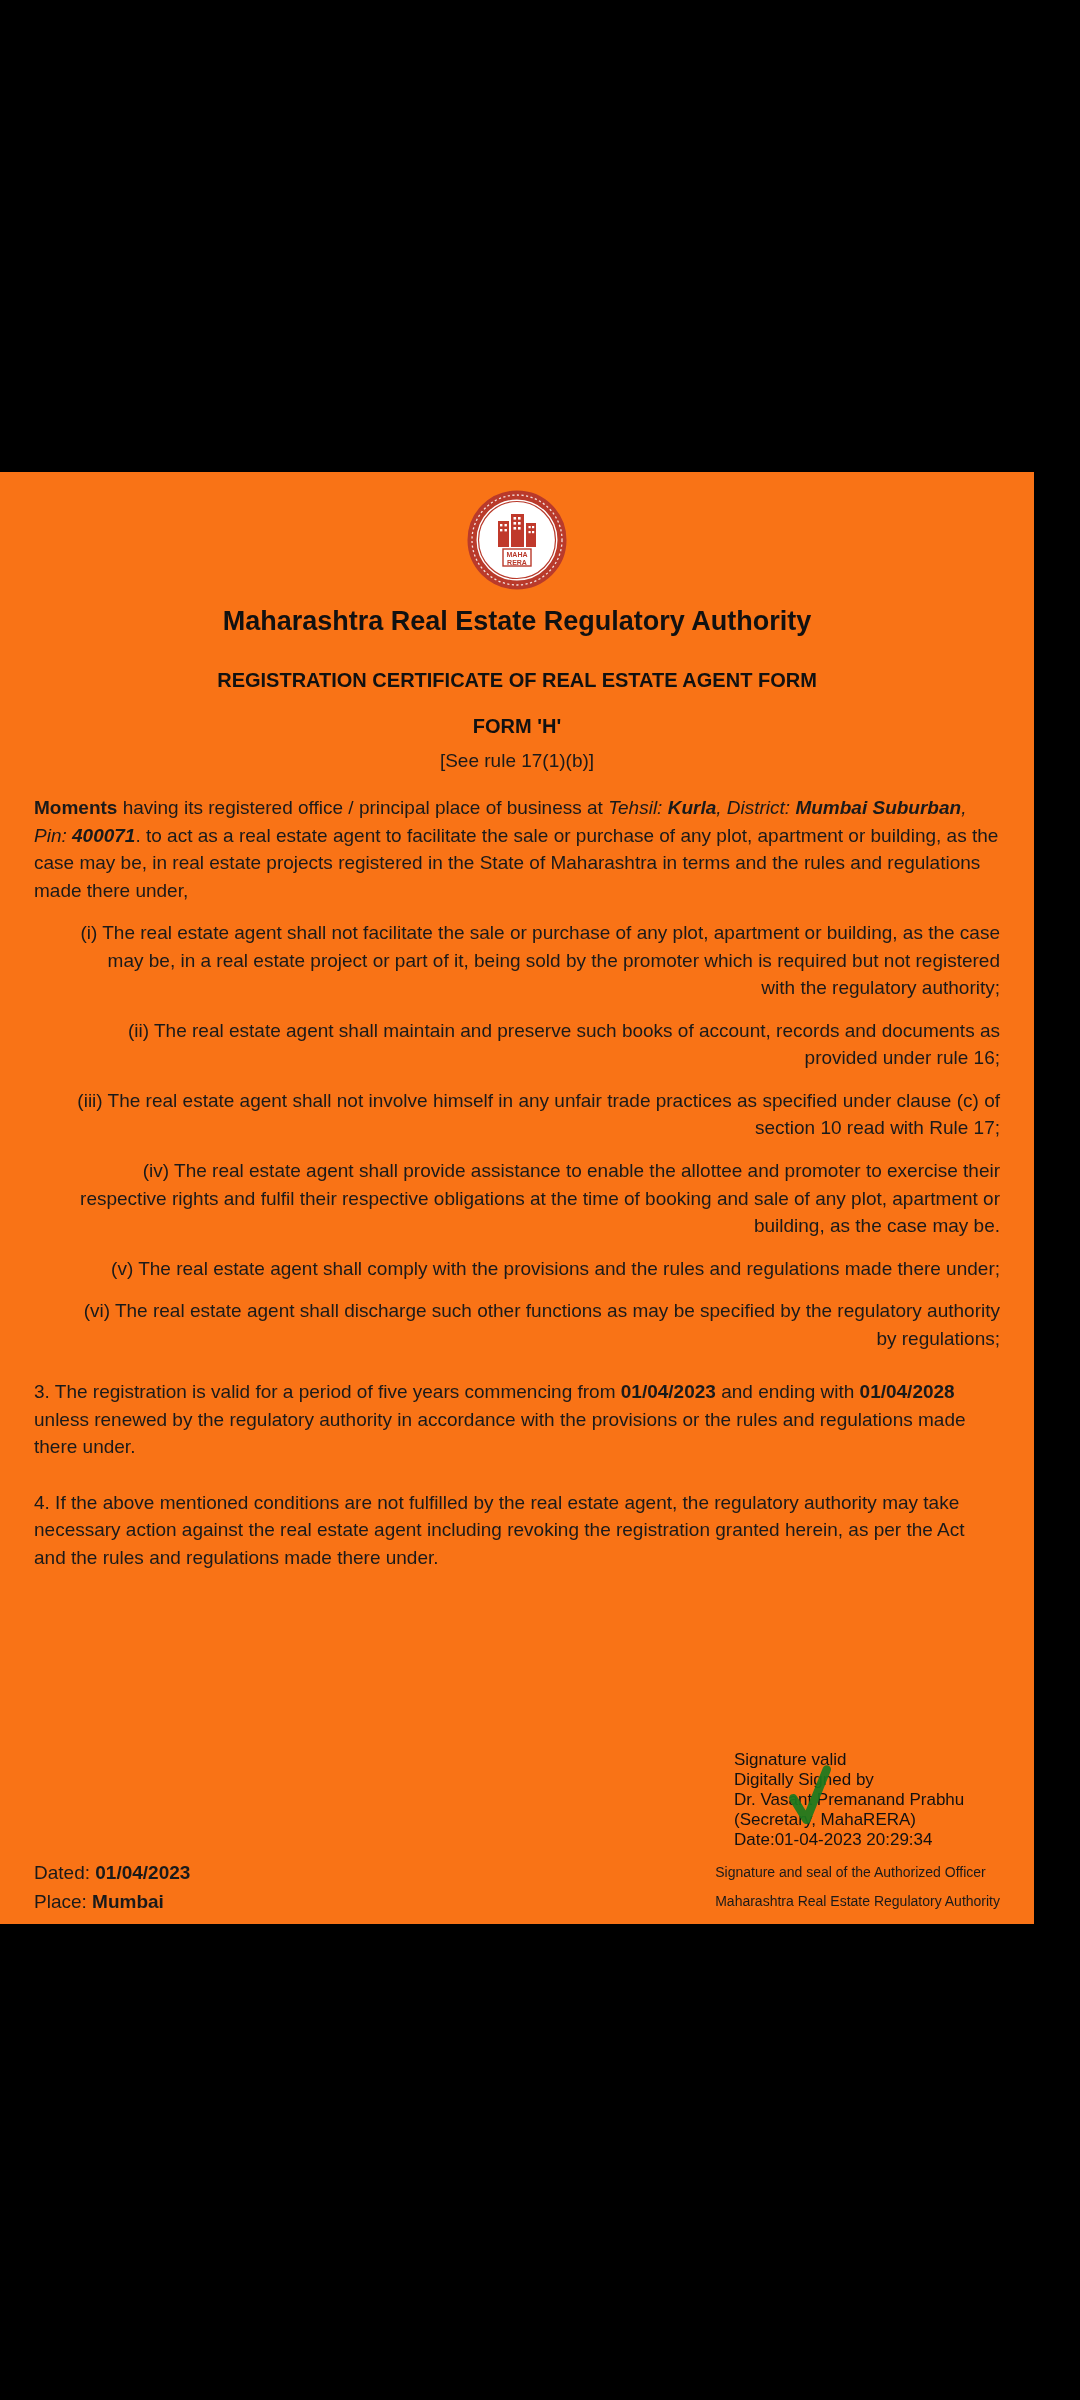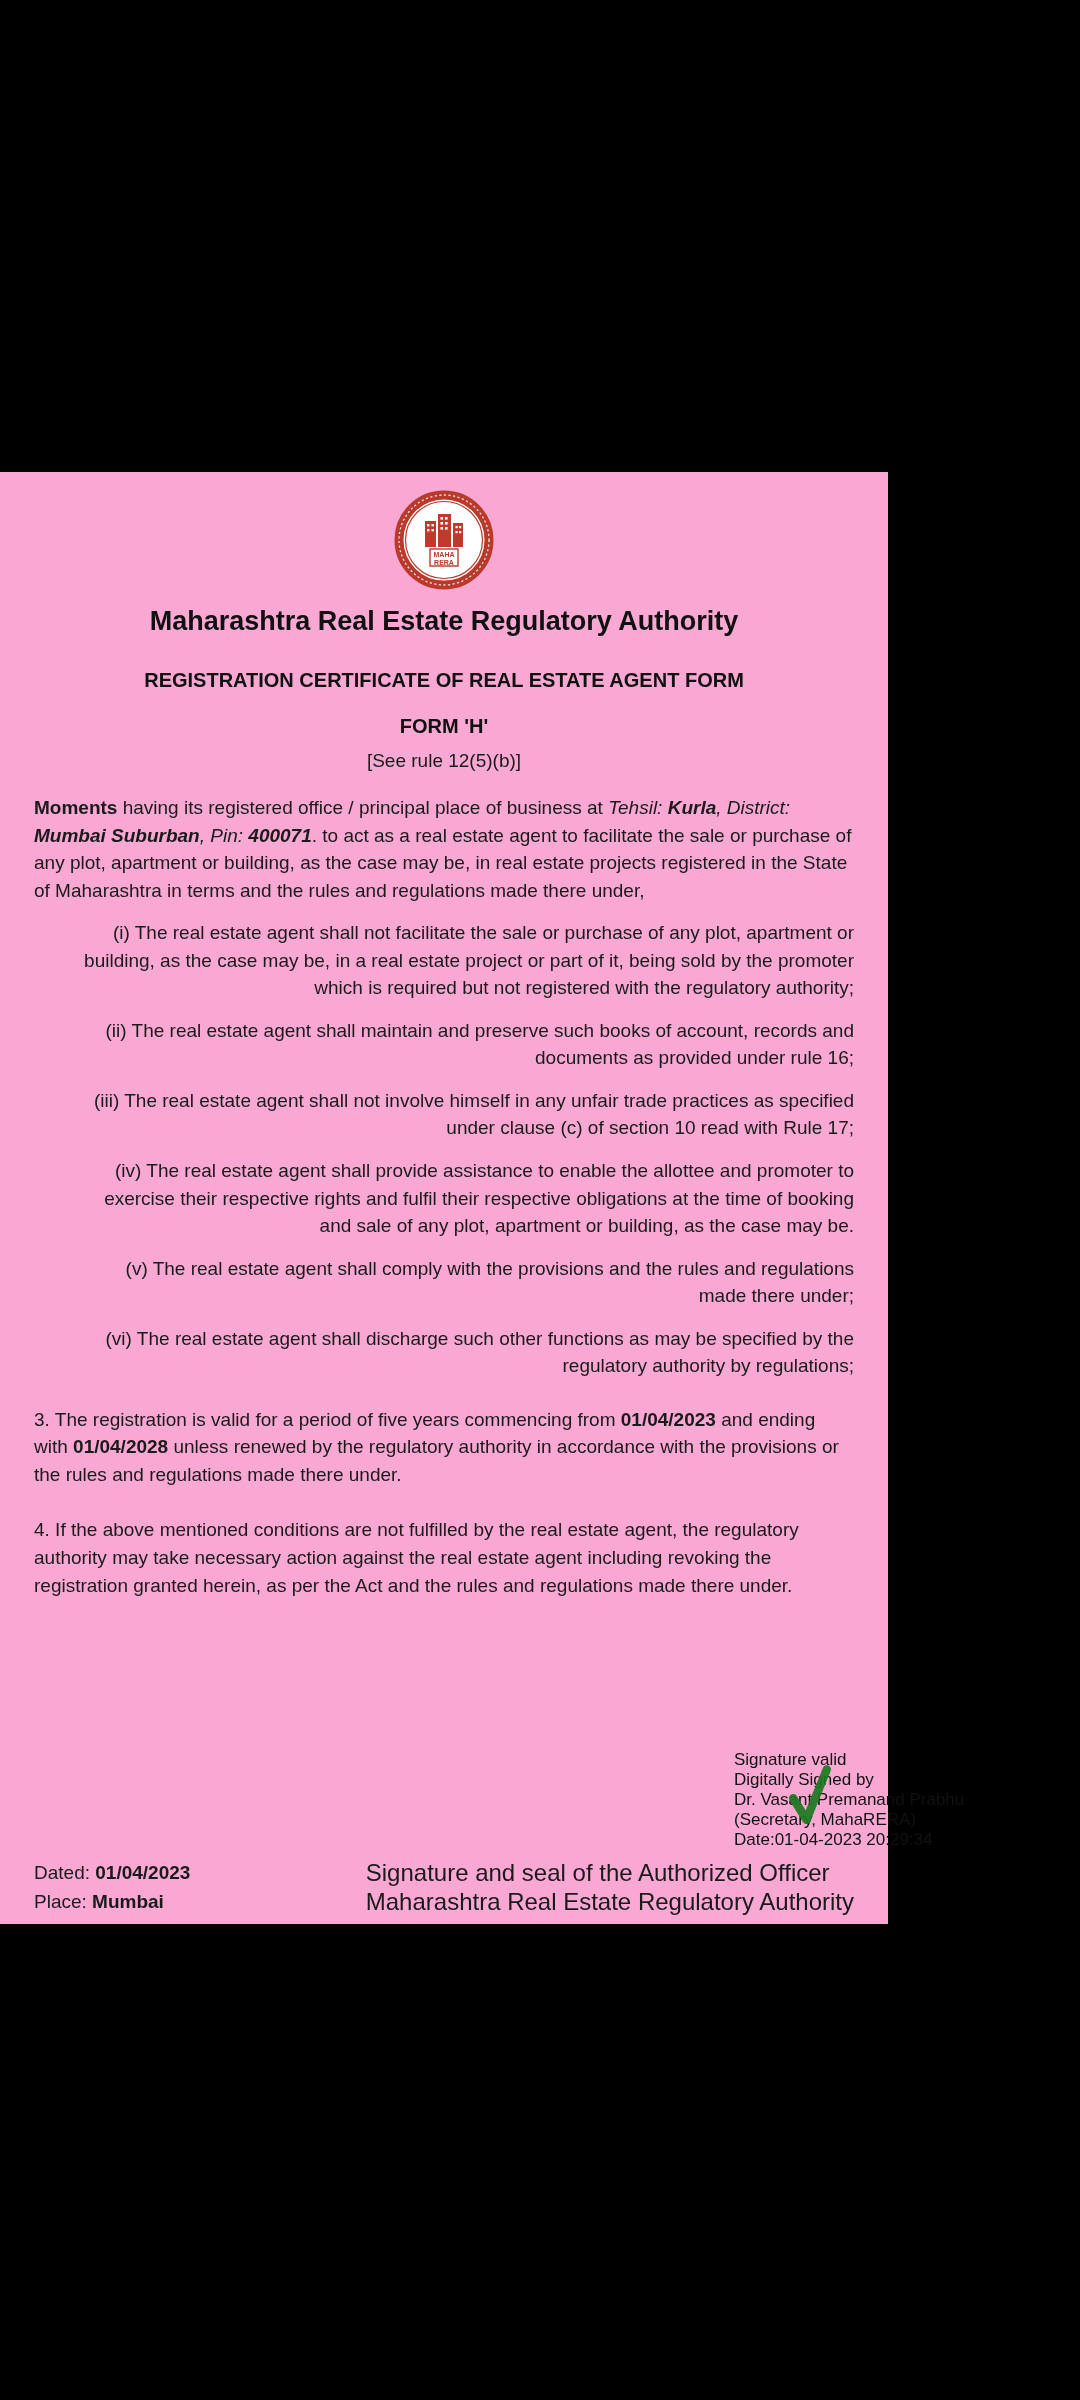--- a/index.html
+++ b/index.html
@@ -6,22 +6,22 @@
   body {
     width: 1080px; height: 2400px;
     background: #000;
     font-family: "Liberation Sans", sans-serif;
     overflow: hidden;
     position: relative;
   }
   .letterbox { background: #000; width: 1080px; }
   .letterbox.top { height: 472px; }
   .sheet {
-    background: #f9a8d4;
-    width: 888px; height: 1452px;
+    background: #f97316;
+    width: 1034px; height: 1452px;
     box-sizing: border-box;
     padding: 18px 34px 0 34px;
     position: relative;
     color: #1a1a1a;
   }
   .logo-wrap { display: flex; justify-content: center; }
   .logo { width: 100px; height: 100px; }
   .authority-name {
     text-align: center;
     font-size: 27px; font-weight: bold;
@@ -60,21 +60,21 @@
     opacity: 0.92;
   }
   .footer {
     position: absolute;
     left: 34px; right: 34px; top: 1386px;
     display: flex;
     justify-content: space-between;
     align-items: flex-end;
   }
   .footer-left { font-size: 19px; line-height: 29px; color: #1a1a1a; }
-  .footer-right { font-size: 24px; line-height: 29px; color: #1a1a1a; text-align: left; }
+  .footer-right { font-size: 14px; line-height: 29px; color: #1a1a1a; text-align: left; }
   .bold { font-weight: bold; }
 </style>
 </head>
 <body>
 
 <div class="letterbox top"></div>
 
 <div class="sheet">
 
   <div class="logo-wrap">
@@ -106,21 +106,21 @@
       <rect x="36" y="59" width="28" height="17" fill="#ffffff" stroke="#b93a2b" stroke-width="1.4"></rect>
       <text x="50" y="66.5" text-anchor="middle" font-size="7" font-weight="bold" fill="#b93a2b">MAHA</text>
       <text x="50" y="74.5" text-anchor="middle" font-size="7" font-weight="bold" fill="#b93a2b">RERA</text>
     </svg>
   </div>
 
   <h1 class="authority-name">Maharashtra Real Estate Regulatory Authority</h1>
 
   <div class="cert-title line1">REGISTRATION CERTIFICATE OF REAL ESTATE AGENT FORM</div>
   <div class="cert-title line2">FORM 'H'</div>
-  <div class="rule-ref">[See rule 12(5)(b)]</div>
+  <div class="rule-ref">[See rule 17(1)(b)]</div>
 
 
   <div class="para agent"><span style="font-weight: bold;">Moments</span><span>  having its registered office / principal place of business at   </span><span style="font-style: italic;">Tehsil: </span><span style="font-weight: bold; font-style: italic;">Kurla</span><span style="font-style: italic;">, District: </span><span style="font-weight: bold; font-style: italic;">Mumbai Suburban</span><span style="font-style: italic;">, Pin: </span><span style="font-weight: bold; font-style: italic;">400071</span><span>. to act as a real estate agent to facilitate the sale or purchase of any plot, apartment or building, as the case may be, in real estate projects registered in the State of Maharashtra in terms and the rules and regulations made there under,</span></div>
 
 
   <div class="conditions">
     <div class="condition-item">(i) The real estate agent shall not facilitate the sale or purchase of any plot, apartment or building, as the case may be, in a real estate project or part of it, being sold by the promoter which is required but not registered with the regulatory authority;</div>
     <div class="condition-item">(ii) The real estate agent shall maintain and preserve such books of account, records and documents as provided under rule 16;</div>
     <div class="condition-item">(iii) The real estate agent shall not involve himself in any unfair trade practices as specified under clause (c) of section 10 read with Rule 17;</div>
     <div class="condition-item">(iv) The real estate agent shall provide assistance to enable the allottee and promoter to exercise their respective rights and fulfil their respective obligations at the time of booking and sale of any plot, apartment or building, as the case may be.</div>

